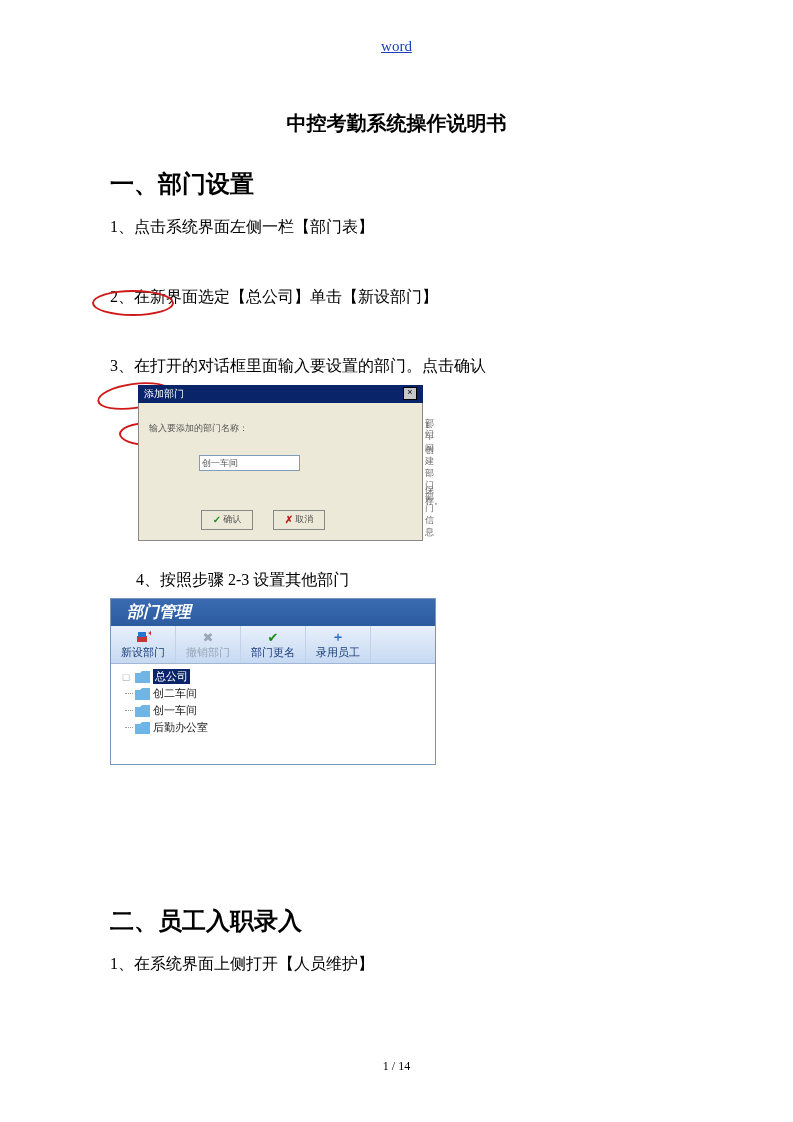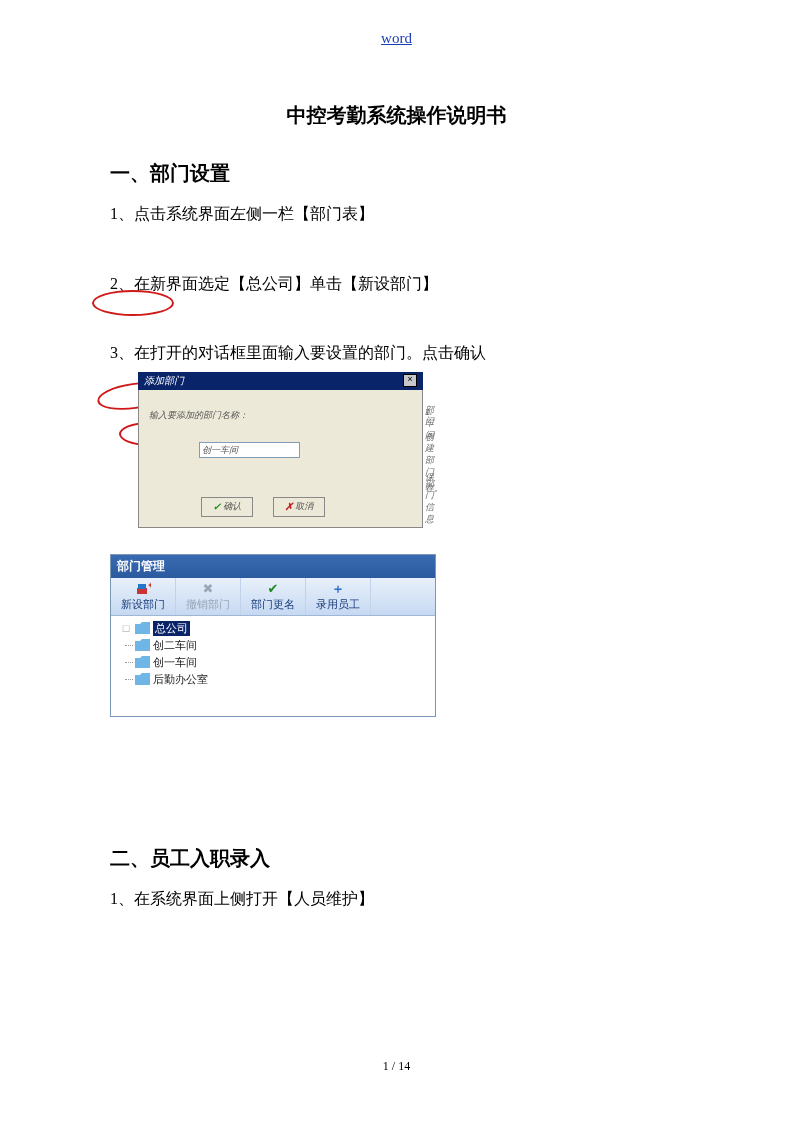--- a/index.html
+++ b/index.html
@@ -15,53 +15,53 @@
   .page {
     padding: 30px 110px 0 110px;
   }
   .header-link {
     text-align: center;
     font-family: "Times New Roman", serif;
     font-size: 15px;
     color: #1a3db8;
     text-decoration: underline;
     margin-bottom: 55px;
+    margin-top: 8px;
   }
   .title {
     text-align: center;
     font-size: 20px;
     font-weight: bold;
     font-family: "SimHei", "黑体", sans-serif;
     margin-bottom: 31px;
   }
   .section-h {
-    font-size: 20px;
+    font-size: 24px;
     font-weight: bold;
     font-family: Liberation Sans, sans-serif;
-    margin: 8px 0 14px 0;
+    margin: 20px 0 14px 0;
   }
   .body-line {
     font-size: 16px;
     margin: 6px 0;
     line-height: 1.6;
   }
   .annot-ellipse {
     position: absolute;
     border: 2px solid #d01818;
     border-radius: 50%;
   }
   .gap { height: 32px; }
   .gap-sm { height: 20px; }
 
   
   .dialog-shot {
     margin-left: 28px;
     width: 285px;
     position: relative;
-    font-style: italic;
   }
   .dlg-title {
     background: #0a246a;
     color: #fff;
     font-size: 10px;
     padding: 2px 6px;
     display: flex;
     justify-content: space-between;
     align-items: center;
     font-family: "SimSun", sans-serif;
@@ -124,23 +124,24 @@
   
   .dept-shot {
     margin-top: 6px;
     width: 324px;
     border: 1px solid #7a96b8;
     font-family: "SimSun", sans-serif;
   }
   .dept-title {
     background: linear-gradient(#3a6bb0, #2b5a9f);
     color: #fff;
-    font-size: 12px;
+    font-size: 16px;
     font-weight: bold;
-    padding: 3px 6px;
+    padding: 3px 16px;
+    font-style: italic;
   }
   .dept-toolbar {
     background: linear-gradient(#e8f0fb, #c6d9f2);
     display: flex;
     border-bottom: 1px solid #9fb6d4;
   }
   .tool-item {
     text-align: center;
     font-size: 11px;
     color: #1a3d7a;
@@ -221,20 +222,21 @@
       </div>
     </div>
     <div class="side-text" style="top:35px;">1.车间</div>
     <div class="side-text" style="top:33px;">部门</div>
     <div class="side-text" style="top:60px; white-space:pre-line;">创建部门
 部门信息</div>
     <div class="side-text" style="top:100px;">保存。</div>
   </div>
 
   <div class="gap-sm"></div>
+  <div class="body-line" style="margin-left:26px;">4、按照步骤 2-3 设置其他部门</div>
 
   <div class="dept-shot">
     <div class="dept-title">部门管理</div>
     <div class="dept-toolbar">
       <div class="tool-item">
         <div class="tool-icon">
           <svg width="16" height="14">
               <rect x="2" y="6" width="10" height="6" fill="#c33"></rect>
               <rect x="3" y="2" width="8" height="5" fill="#27c"></rect>
               <text x="12" y="6" font-size="8" fill="#c33">✦</text>

